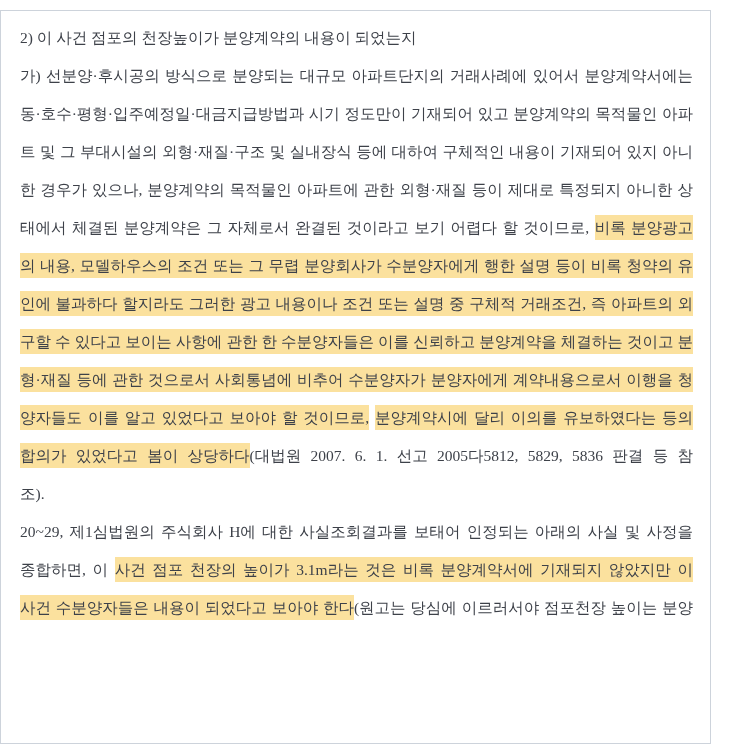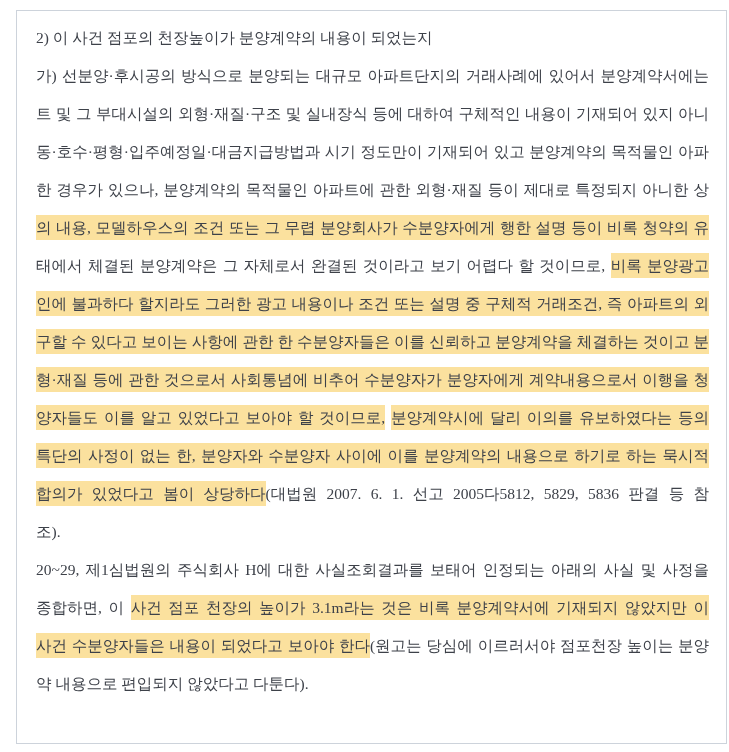--- a/index.html
+++ b/index.html
@@ -10,21 +10,21 @@
   }
   *{margin:0;padding:0;box-sizing:border-box;}
   html,body{
     width:729px;height:752px;
     background:var(--bg-color);
     font-family:"Liberation Serif","DejaVu Serif",serif;
     overflow:hidden;
   }
   .page-frame{
     position:absolute;
-    left:16px;top:10px;
+    left:0;top:10px;
     width:711px;height:734px;
     background:var(--bg-color);
     border:1px solid var(--border-color);
     padding:8px 17px 0 19px;
     overflow:hidden;
   }
   .doc-text{
     width:100%;
     color:var(--text-color);
     font-size:15.5px;
@@ -49,30 +49,28 @@
     padding:4px 0;
   }
 </style>
 </head>
 <body>
 
 <div class="page-frame">
   <div class="doc-text" id="document-text">
       <div class="line left"><span class="seg">2) 이 사건 점포의 천장높이가 분양계약의 내용이 되었는지</span></div>
       <div class="line justify"><span class="seg">가) 선분양·후시공의 방식으로 분양되는 대규모 아파트단지의 거래사례에 있어서 분양계약서에는</span></div>
+      <div class="line justify"><span class="seg">동·호수·평형·입주예정일·대금지급방법과 시기 정도만이 기재되어 있고 분양계약의 목적물인 아파</span></div>
       <div class="line justify"><span class="seg">트 및 그 부대시설의 외형·재질·구조 및 실내장식 등에 대하여 구체적인 내용이 기재되어 있지 아니</span></div>
-      <div class="line justify"><span class="seg">동·호수·평형·입주예정일·대금지급방법과 시기 정도만이 기재되어 있고 분양계약의 목적물인 아파</span></div>
       <div class="line justify"><span class="seg">한 경우가 있으나, 분양계약의 목적물인 아파트에 관한 외형·재질 등이 제대로 특정되지 아니한 상</span></div>
+      <div class="line justify"><span class="seg">태에서 체결된 분양계약은 그 자체로서 완결된 것이라고 보기 어렵다 할 것이므로, </span><span class="hl">비록 분양광고</span></div>
       <div class="line justify"><span class="hl">의 내용, 모델하우스의 조건 또는 그 무렵 분양회사가 수분양자에게 행한 설명 등이 비록 청약의 유</span></div>
-      <div class="line justify"><span class="seg">태에서 체결된 분양계약은 그 자체로서 완결된 것이라고 보기 어렵다 할 것이므로, </span><span class="hl">비록 분양광고</span></div>
       <div class="line justify"><span class="hl">인에 불과하다 할지라도 그러한 광고 내용이나 조건 또는 설명 중 구체적 거래조건, 즉 아파트의 외</span></div>
       <div class="line justify"><span class="hl">구할 수 있다고 보이는 사항에 관한 한 수분양자들은 이를 신뢰하고 분양계약을 체결하는 것이고 분</span></div>
       <div class="line justify"><span class="hl">형·재질 등에 관한 것으로서 사회통념에 비추어 수분양자가 분양자에게 계약내용으로서 이행을 청</span></div>
       <div class="line justify"><span class="hl">양자들도 이를 알고 있었다고 보아야 할 것이므로,</span><span class="seg"> </span><span class="hl">분양계약시에 달리 이의를 유보하였다는 등의</span></div>
-      <div class="line justify"><span class="hl">특단의 사정이 없는 한, 분양자와 수분양자 사이에 이를 분양계약의 내용으로 하기로 하는 묵시적</span></div>
       <div class="line justify"><span class="hl">합의가 있었다고 봄이 상당하다</span><span class="seg">(대법원 2007. 6. 1. 선고 2005다5812, 5829, 5836 판결 등 참</span></div>
       <div class="line left"><span class="seg">조).</span></div>
       <div class="line justify"><span class="seg">20~29, 제1심법원의 주식회사 H에 대한 사실조회결과를 보태어 인정되는 아래의 사실 및 사정을</span></div>
       <div class="line justify"><span class="seg">종합하면, 이 </span><span class="hl">사건 점포 천장의 높이가 3.1m라는 것은 비록 분양계약서에 기재되지 않았지만 이</span></div>
       <div class="line justify"><span class="hl">사건 수분양자들은 내용이 되었다고 보아야 한다</span><span class="seg">(원고는 당심에 이르러서야 점포천장 높이는 분양계</span></div>
-      <div class="line left"><span class="seg">약 내용으로 편입되지 않았다고 다툰다).</span></div>
     </div>
 </div>
 
 </body></html>

